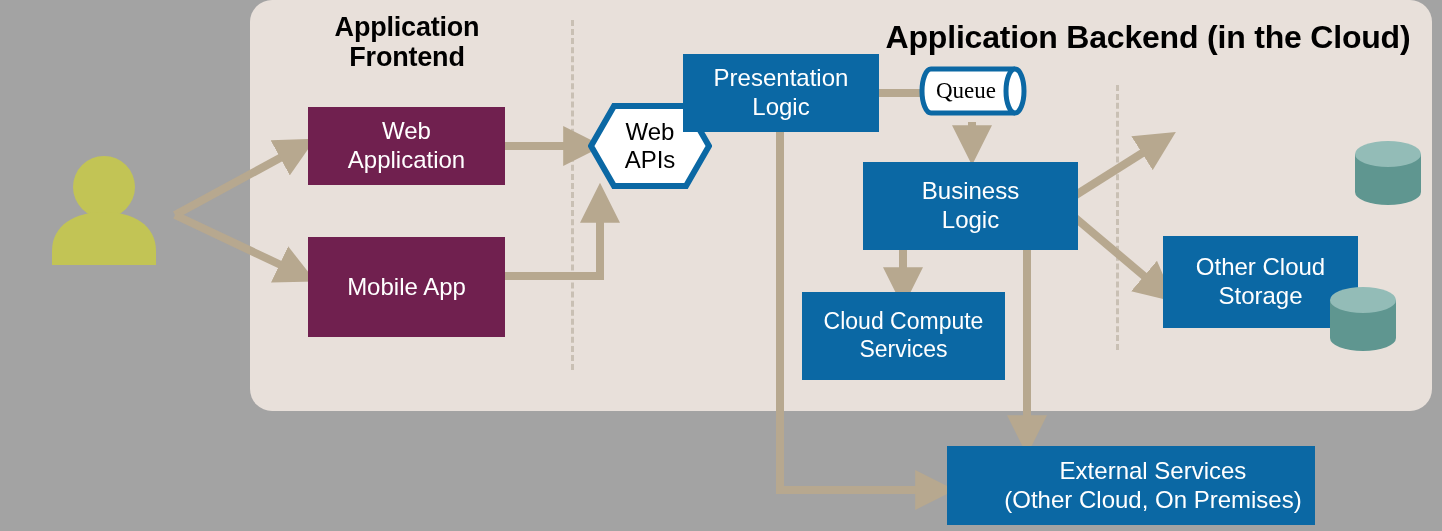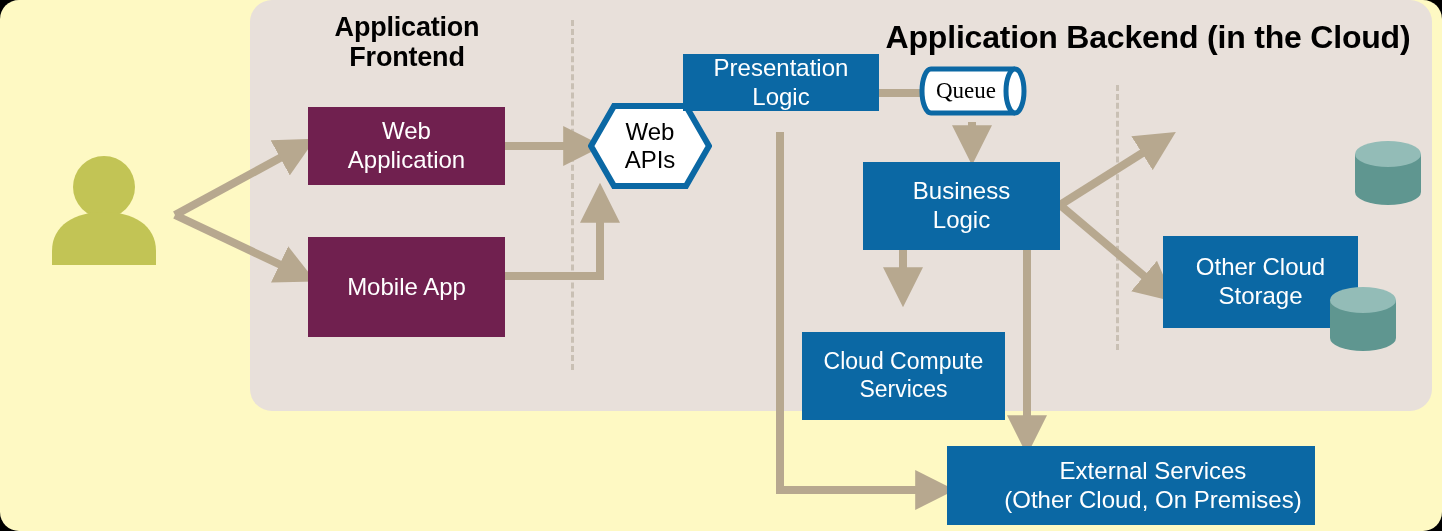--- a/index.html
+++ b/index.html
@@ -1,18 +1,18 @@
 <!DOCTYPE html>
 <html><head>
 <meta charset="utf-8">
 <style>
   html,body{margin:0;padding:0;background:#000;}
   body{width:1442px;height:531px;overflow:hidden;
        font-family:"Liberation Sans","DejaVu Sans",sans-serif;}
-  #stage{position:relative;width:1442px;height:531px;background:#fef9c3;border-radius:19px;}
+  #stage{position:relative;width:1442px;height:531px;background:#a3a3a3;}
   .panel{position:absolute;left:250px;top:0;width:1182px;height:411px;
          background:#e8e0da;border-radius:22px;}
   .ttl{position:absolute;font-weight:bold;color:#000;text-align:center;
        line-height:1.12;letter-spacing:-0.2px;}
   #t-front{left:300px;top:12px;width:214px;font-size:27px;}
   #t-back{left:878px;top:20px;width:540px;font-size:32px;}
   .dash{position:absolute;width:0;border-left:3px dashed #c9c0b4;}
   .box{position:absolute;display:flex;align-items:center;justify-content:center;
        text-align:center;color:#fff;line-height:1.2;box-sizing:border-box;}
   .blue{background:#0b68a4;}
@@ -85,33 +85,33 @@
 
   <div class="box maroon f24" style="left:308px;top:237px;width:197px;height:100px;">Mobile App</div>
 
   <div class="hexwrap" style="left:588px;top:103px;width:124px;height:86px;">
     <svg width="124" height="86" viewBox="0 0 124 86">
       <path d="M26,3 L98,3 L121,43 L98,83 L26,83 L3,43 Z" fill="#ffffff" stroke="#0b68a4" stroke-width="6"></path>
     </svg>
     <div class="hexlbl">Web<br>APIs</div>
   </div>
 
-  <div class="box blue f24" style="left:683px;top:54px;width:196px;height:57px;">Presentation<br>Logic</div>
+  <div class="box blue f24" style="left:683px;top:54px;width:196px;height:78px;">Presentation<br>Logic</div>
 
   <div class="qwrap" style="left:919px;top:66px;width:110px;height:50px;">
     <svg width="110" height="50" viewBox="0 0 110 50">
       <path d="M12,3 L96,3 A9,22 0 0 1 96,47 L12,47 A9,22 0 0 1 12,3 Z" fill="#ffffff" stroke="#0b68a4" stroke-width="5"></path>
       <path d="M96,3 A9,22 0 0 0 96,47" fill="#ffffff" stroke="#0b68a4" stroke-width="5"></path>
     </svg>
     <div class="qlbl">Queue</div>
   </div>
 
-  <div class="box blue f24" style="left:863px;top:162px;width:197px;height:88px;">Business<br>Logic</div>
+  <div class="box blue f24" style="left:863px;top:162px;width:215px;height:88px;">Business<br>Logic</div>
 
-  <div class="box blue f23" style="left:802px;top:292px;width:203px;height:88px;margin-top:40px;">Cloud Compute<br>Services</div>
+  <div class="box blue f23" style="left:802px;top:292px;width:203px;height:88px;">Cloud Compute<br>Services</div>
 
   <svg class="cyl" style="left:1352px;top:140px;" width="72" height="66" viewBox="0 0 72 66">
     <path d="M3,14 L3,52 A33,13 0 0 0 69,52 L69,14 Z" fill="#5f9690"></path>
     <ellipse cx="36" cy="14" rx="33" ry="13" fill="#93bcb7"></ellipse>
   </svg>
 
   <div class="box blue f24" style="left:1163px;top:236px;width:195px;height:92px;">Other Cloud<br>Storage</div>
   <svg class="cyl" style="left:1327px;top:286px;" width="72" height="66" viewBox="0 0 72 66">
     <path d="M3,14 L3,52 A33,13 0 0 0 69,52 L69,14 Z" fill="#5f9690"></path>
     <ellipse cx="36" cy="14" rx="33" ry="13" fill="#93bcb7"></ellipse>

